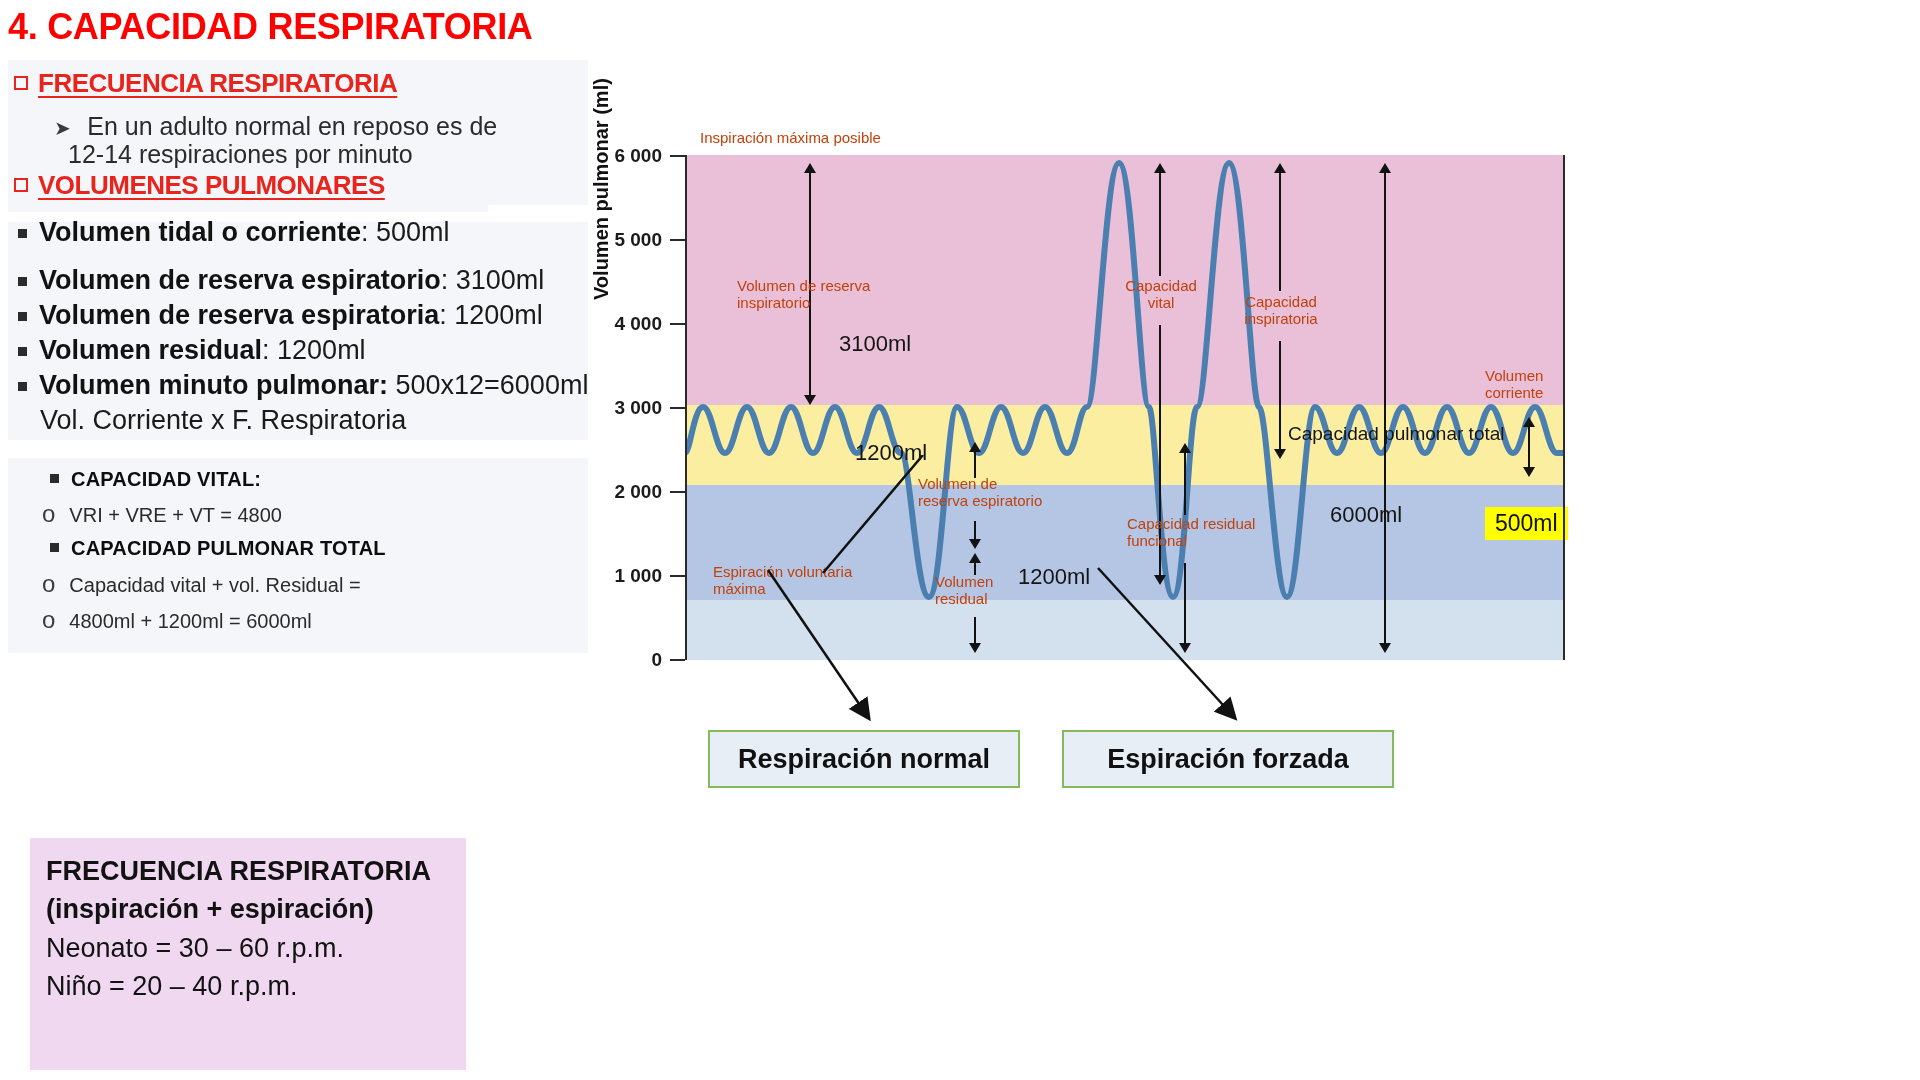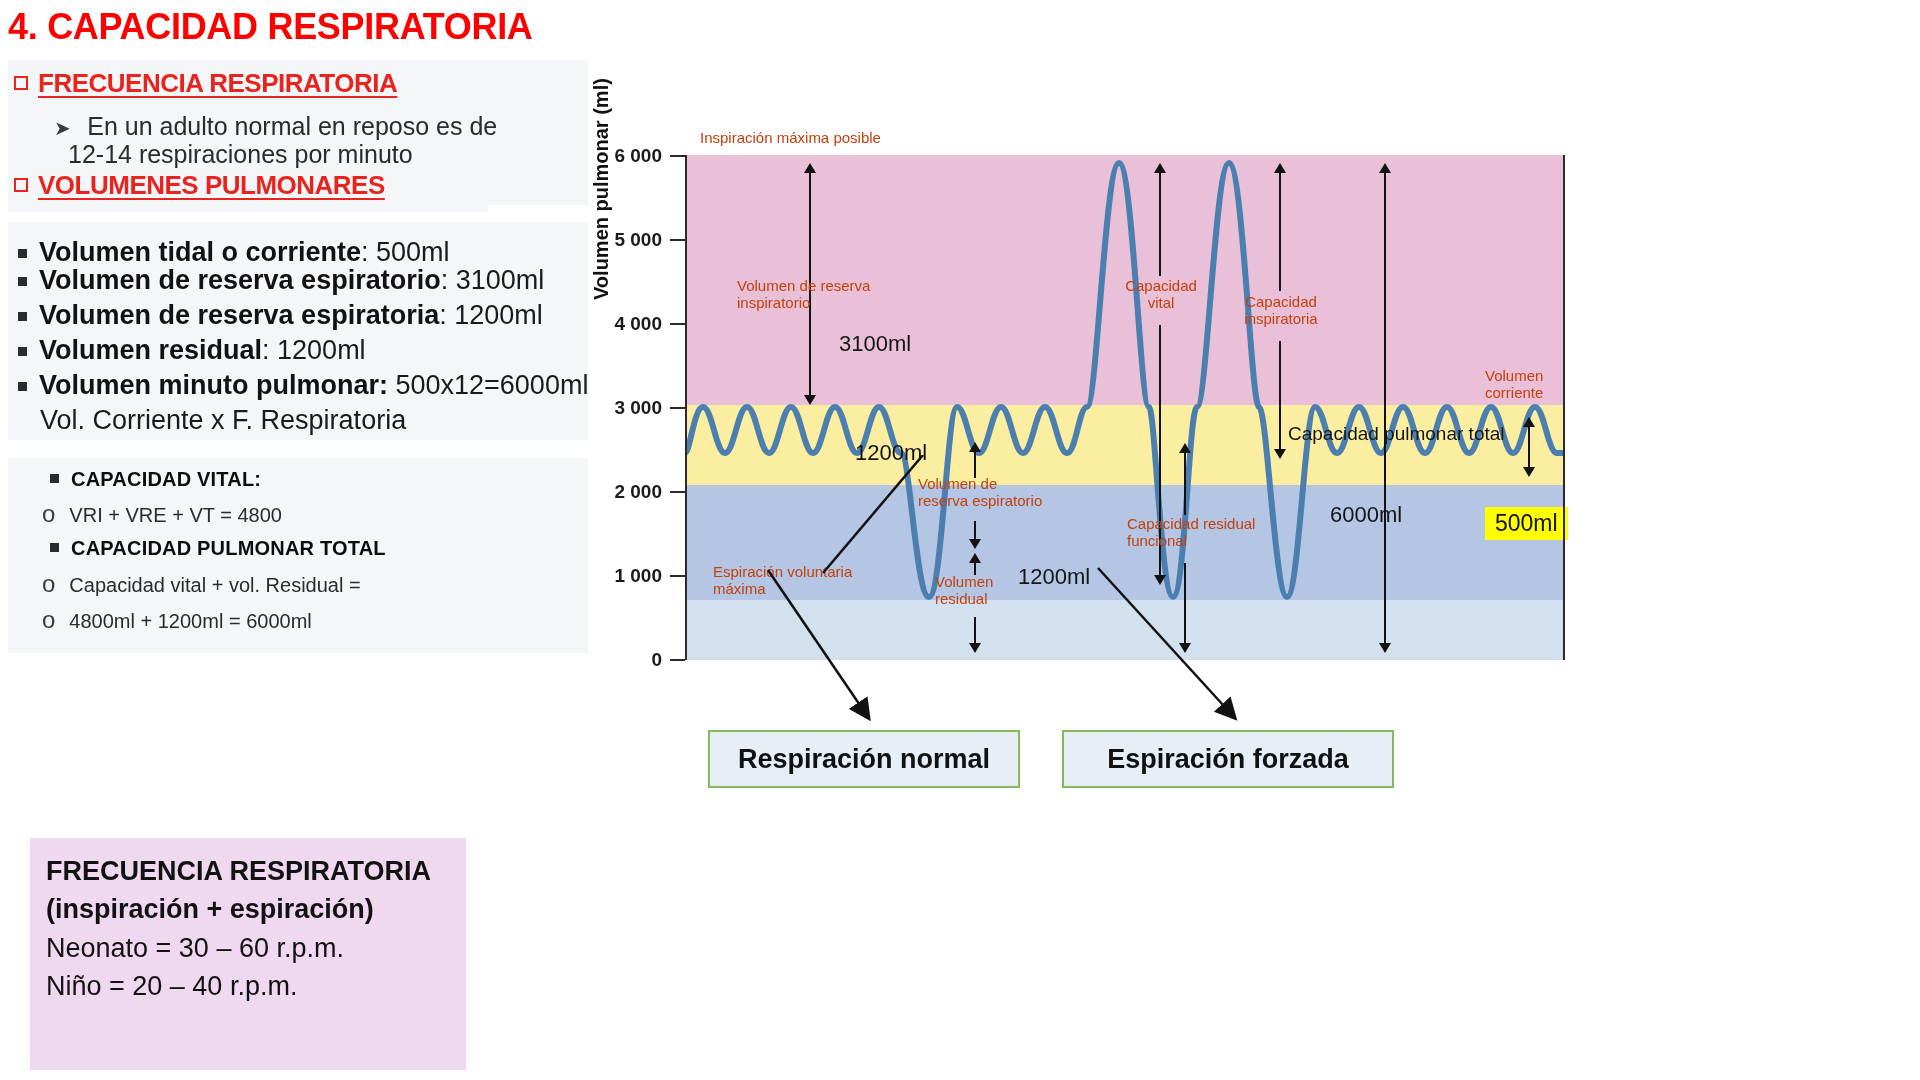--- a/index.html
+++ b/index.html
@@ -128,21 +128,21 @@
   <span class="lvl2">12-14 respiraciones por minuto</span>
 </div>
 
 <div class="panel-light" style="left:8px; top:170px; width:480px; height:42px;"></div>
 <div style="position:absolute; left:14px; top:170px;">
   <span class="sq-bullet"></span><span class="hdr-red">VOLUMENES PULMONARES</span>
 </div>
 
 <div class="panel-light" style="left:8px; top:222px; width:580px; height:218px;"></div>
 
-<div style="position:absolute; left:18px; top:235px;">
+<div style="position:absolute; left:18px; top:215px;">
   <span class="sm-bullet"></span><span class="vol-line"><span class="bold-dark">Volumen tidal o corriente</span><span>: 500ml</span></span>
 </div>
 <div style="position:absolute; left:18px; top:263px;">
   <span class="sm-bullet"></span><span class="vol-line"><span class="bold-dark">Volumen de reserva espiratorio</span><span>: 3100ml</span></span>
 </div>
 <div style="position:absolute; left:18px; top:298px;">
   <span class="sm-bullet"></span><span class="vol-line"><span class="bold-dark">Volumen de reserva espiratoria</span><span>: 1200ml</span></span>
 </div>
 <div style="position:absolute; left:18px; top:333px;">
   <span class="sm-bullet"></span><span class="vol-line"><span class="bold-dark">Volumen residual</span><span>: 1200ml</span></span>

